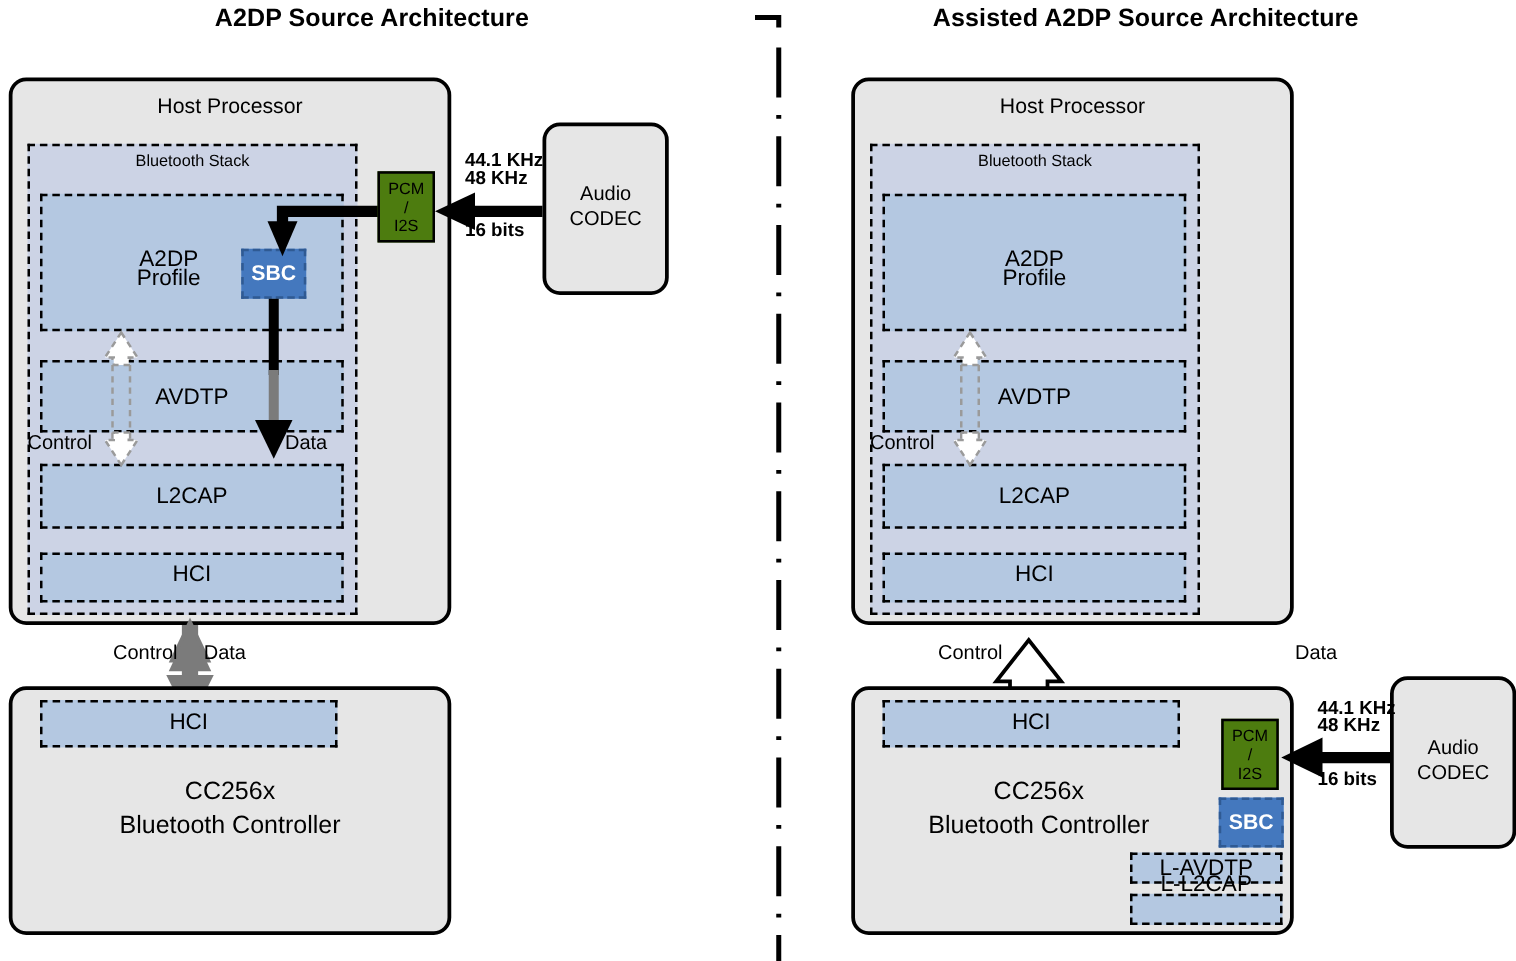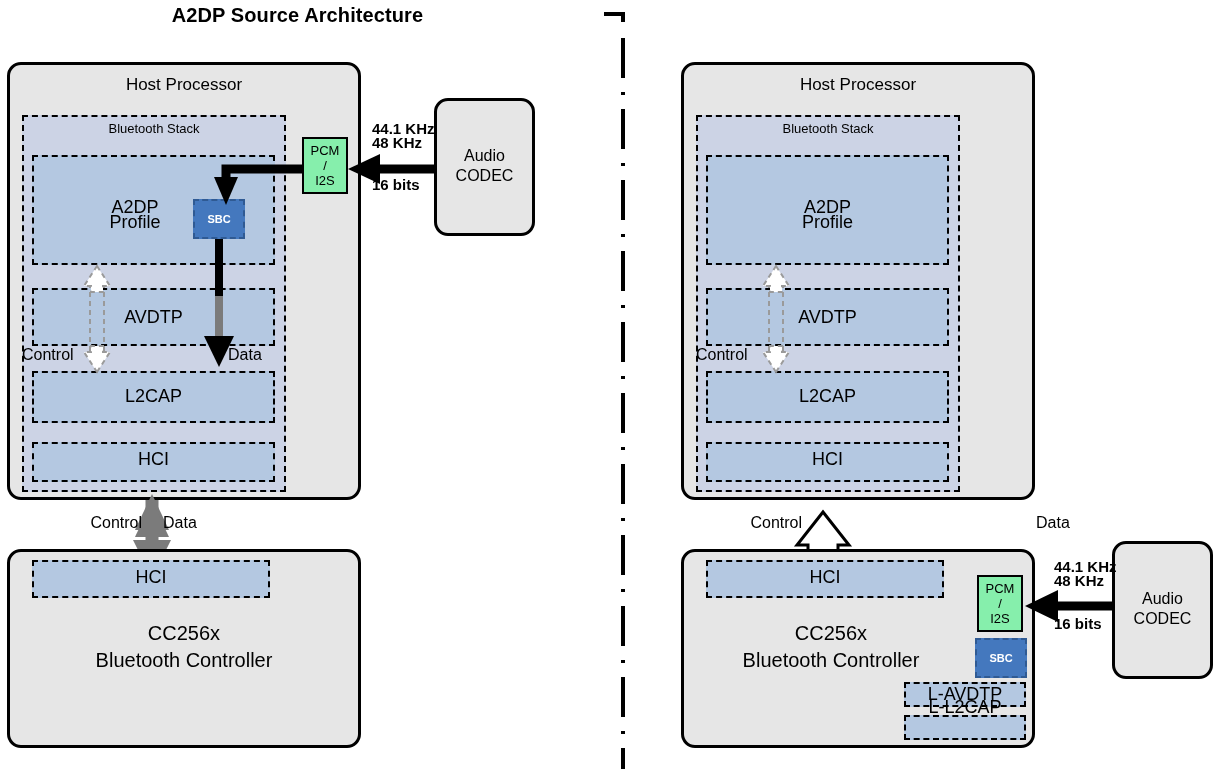--- a/index.html
+++ b/index.html
@@ -9,32 +9,33 @@
   .ttl{position:absolute;font-weight:bold;font-size:20px;text-align:center;letter-spacing:.1px;}
   .rbox{position:absolute;background:#e6e6e6;border:3px solid #000;border-radius:14px;
         box-sizing:border-box;}
   .lbl{position:absolute;text-align:center;font-size:16px;line-height:20px;}
   .lbl.sm{font-size:18px;line-height:15px;}
   .lbl.b{font-weight:bold;font-size:15px;line-height:14px;text-align:left;}
   .dash{position:absolute;border:2px dashed #000;box-sizing:border-box;}
   .stackbg{background:#ccd3e5;}
   .layer{background:#b4c8e1;}
   .sbc{position:absolute;background:#4478be;border:2px dashed #2f5a93;box-sizing:border-box;
-       color:#fff;font-size:11px;font-weight:bold;display:flex;align-items:center;justify-content:center;}
-  .pcm{position:absolute;background:#86efac;border:2px solid #000;box-sizing:border-box;
+       color:#fff;font-size:17px;font-weight:bold;display:flex;align-items:center;justify-content:center;}
+  .pcm{position:absolute;background:#4d7c0f;border:2px solid #000;box-sizing:border-box;
        display:flex;flex-direction:column;align-items:center;justify-content:center;
        font-size:13px;line-height:15px;}
   svg{position:absolute;left:0;top:0;overflow:visible;}
 </style>
 </head>
 <body>
 
 <div class="stage">
 
   <div class="ttl" style="left:0px;top:4px;width:595px;">A2DP Source Architecture</div>
+  <div class="ttl" style="left:620px;top:4px;width:593px;">Assisted A2DP Source Architecture</div>
 
   <svg width="1213" height="769">
     <path d="M604,14 L623,14 L623,22" fill="none" stroke="#000" stroke-width="4"></path>
     <line x1="623" y1="38" x2="623" y2="769" stroke="#000" stroke-width="4" stroke-dasharray="40,14,3,14"></line>
   </svg>
 
   <div class="rbox" style="left:7px;top:62px;width:354px;height:438px;"></div>
   <div class="lbl" style="left:7px;top:75px;width:354px;font-size:17px;">Host Processor</div>
 
   <div class="dash stackbg" style="left:22px;top:115px;width:264px;height:377px;"></div>

